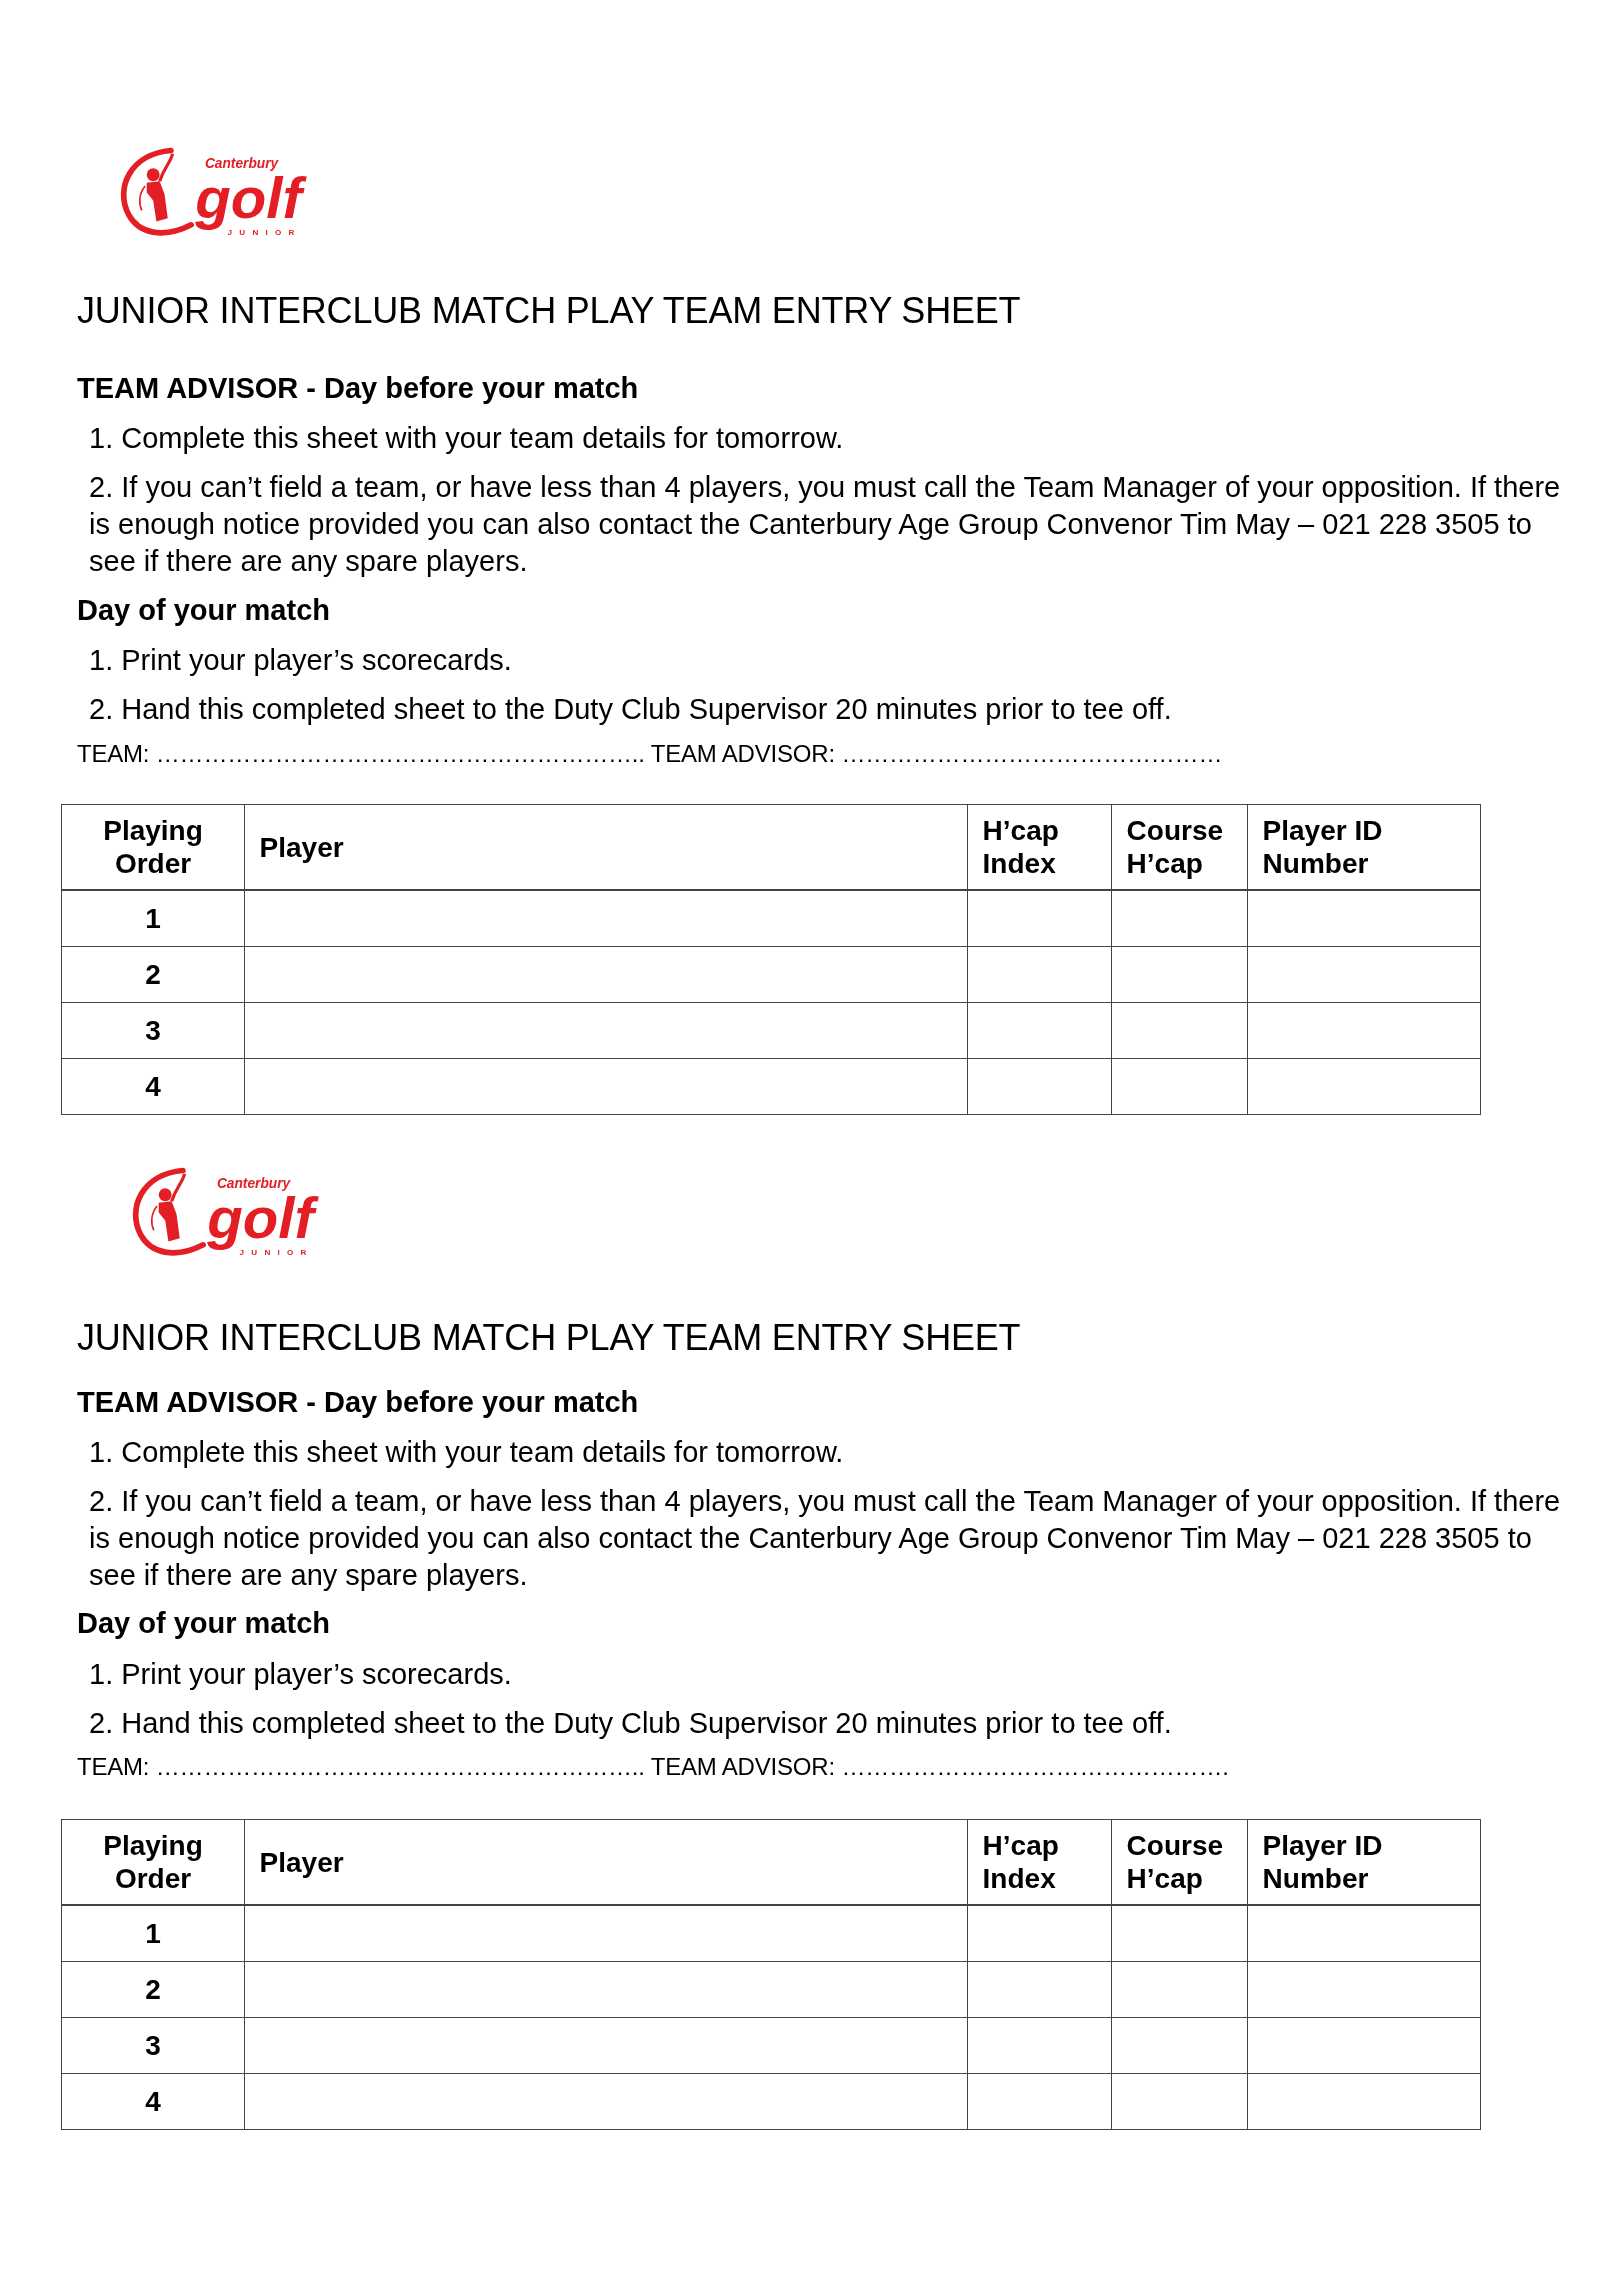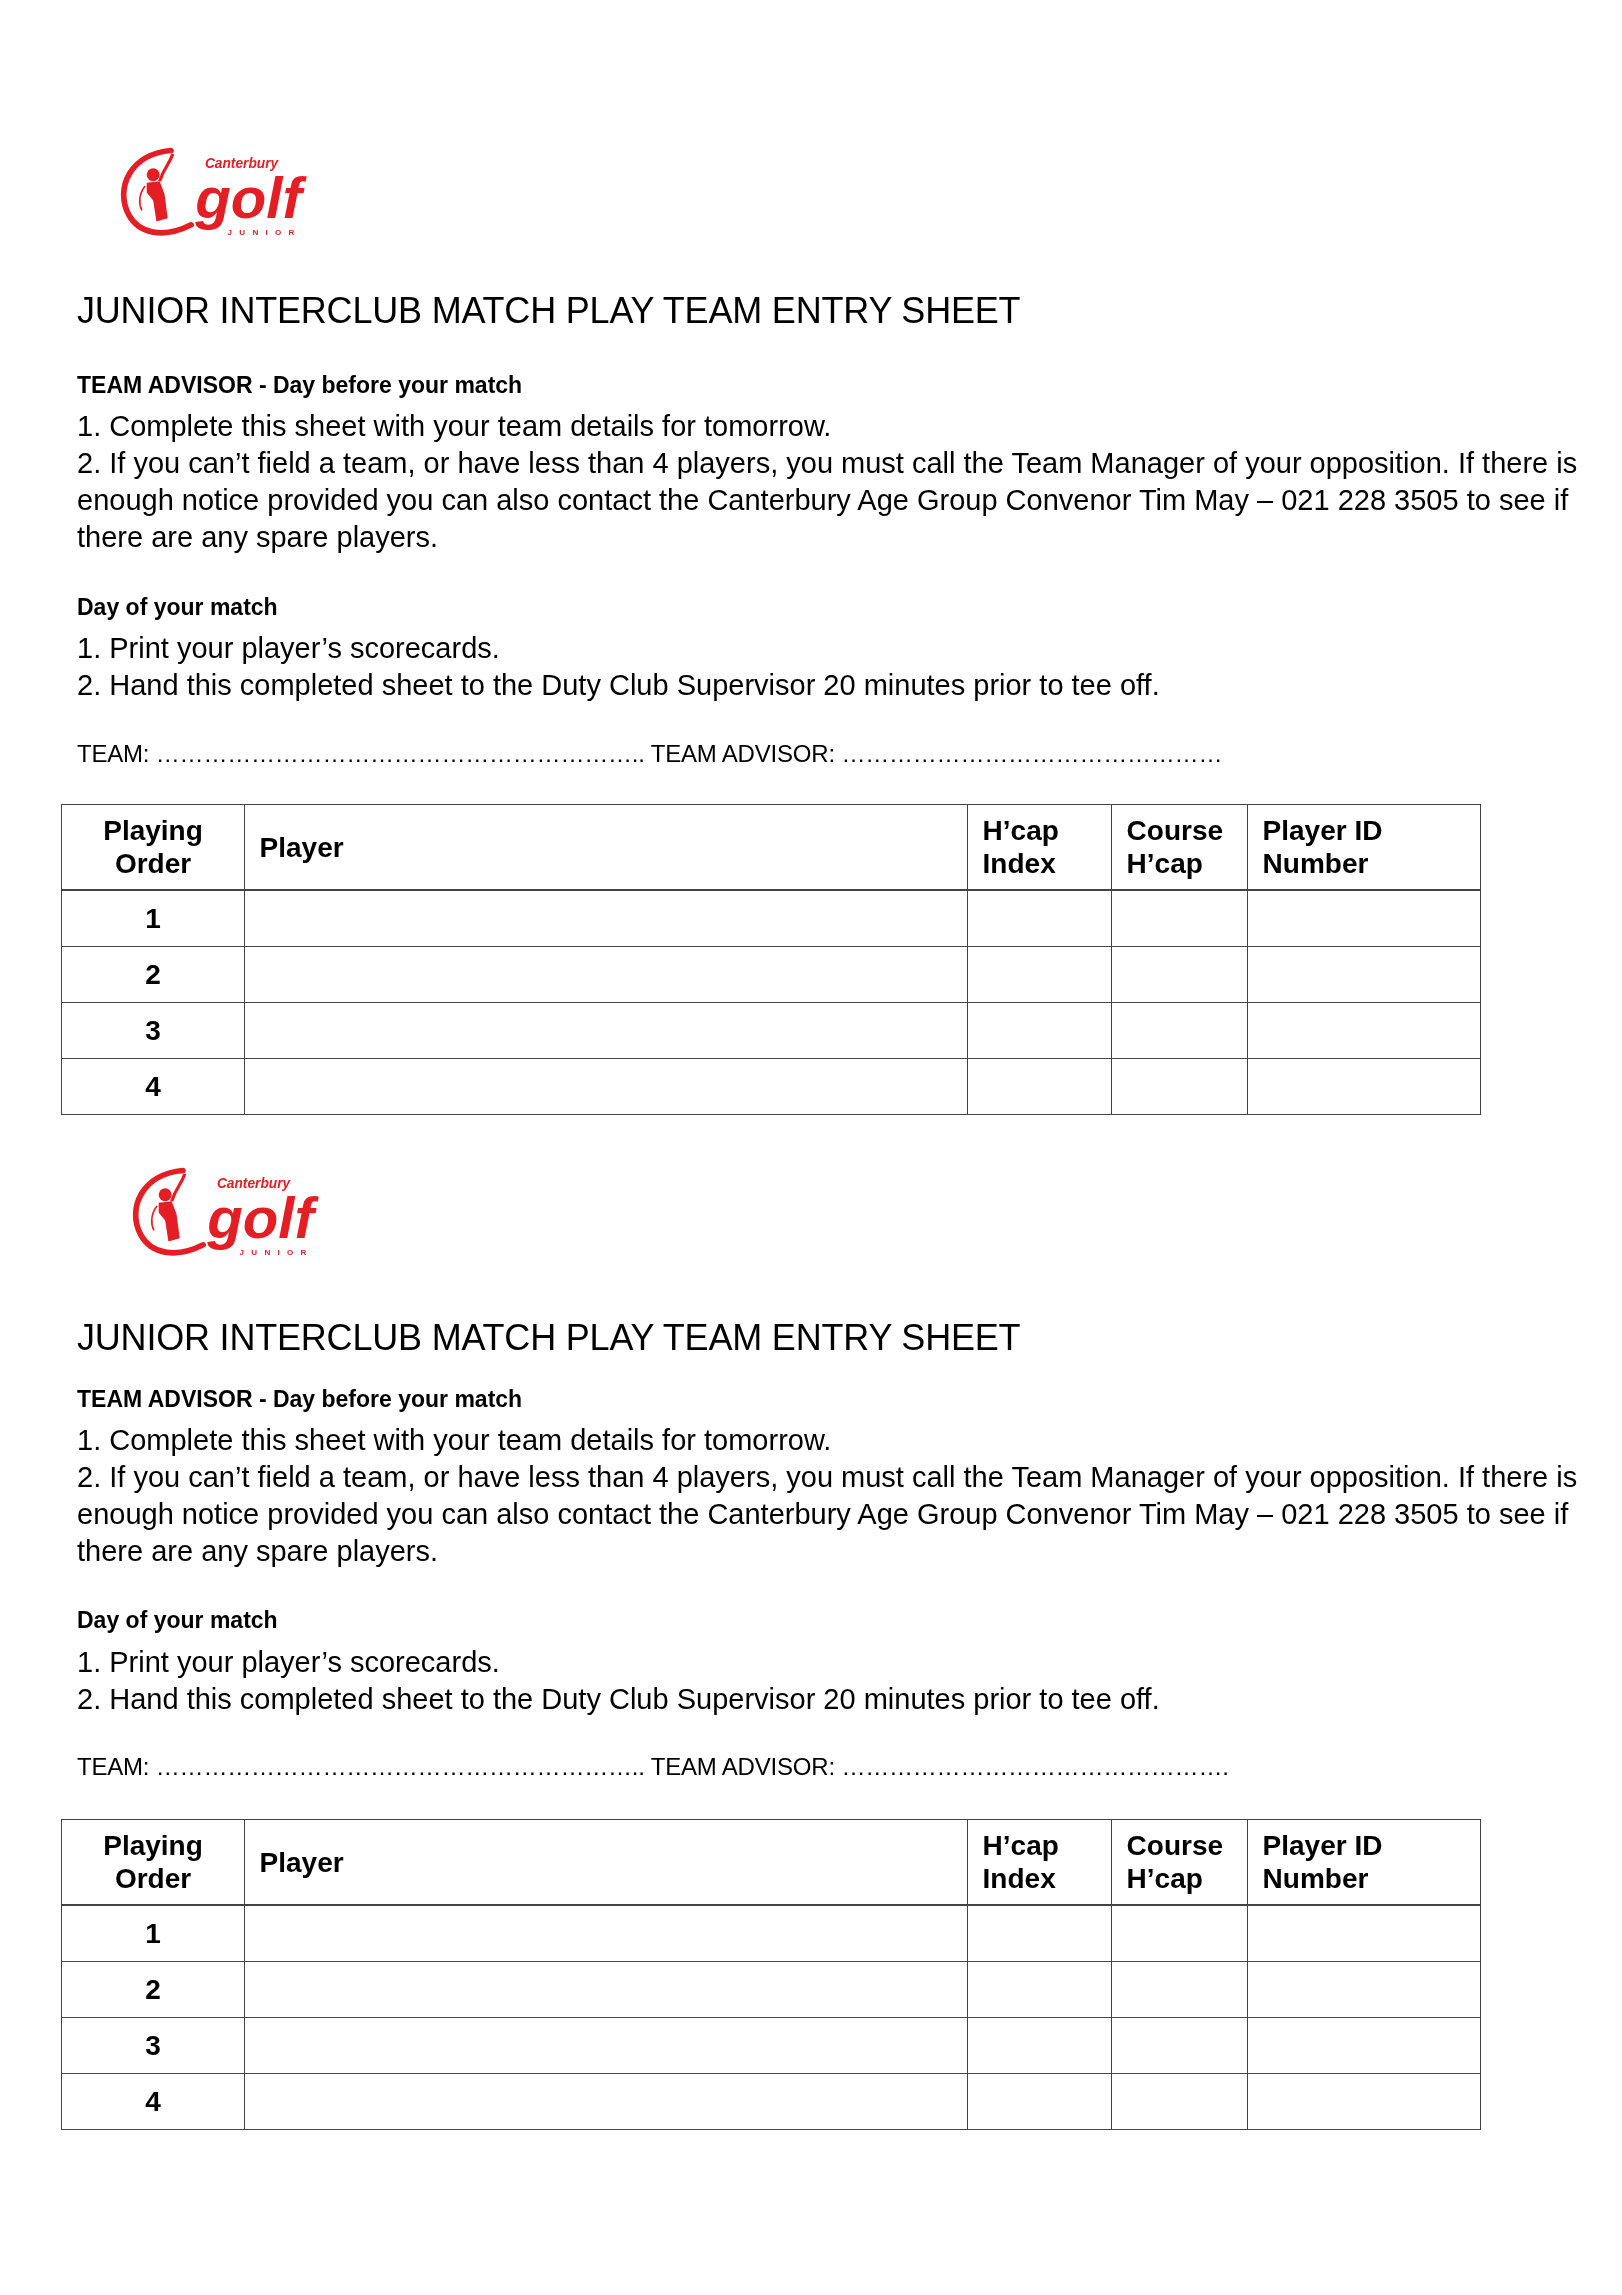--- a/index.html
+++ b/index.html
@@ -2,23 +2,23 @@
 <html style="font-size:13px"><head>
 <meta charset="utf-8">
 <style>
   html, body { margin: 0; padding: 0; background: #ffffff; }
   body { width: 1623px; height: 2295px; position: relative; overflow: hidden;
          font-family: "Liberation Sans", sans-serif; color: #000; }
   .sheet { position: absolute; left: 0; width: 1623px; }
   .logo { position: absolute; left: 114px; width: 219px; height: 97px; text-align: center; }
   .logo svg { width: 100%; height: 100%; display: block; }
   .title { position: absolute; left: 77px; font-weight: normal; font-size: 36px; letter-spacing: -0.2px; white-space: nowrap; }
-  .subhead { position: absolute; left: 77px; font-weight: bold; font-size: 23px; white-space: nowrap; }
+  .subhead { position: absolute; left: 77px; font-weight: bold; font-size: 29px; white-space: nowrap; }
   .para { position: absolute; left: 77px; width: 1509px; font-size: 29px; line-height: 37px; }
-  .para p { margin: 0; }
+  .para p { margin: 12px; }
   .teamline { position: absolute; left: 77px; font-weight: normal; font-size: 24px; white-space: nowrap; letter-spacing: -0.2px; }
   table.entry { position: absolute; left: 61px; width: 1418px; border-collapse: collapse; table-layout: fixed; }
   table.entry td, table.entry th { border: 1.6px solid #444; padding: 0; vertical-align: middle; }
   table.entry th { height: 84px; font-size: 28px; font-weight: bold; text-align: left; line-height: 33px; }
   table.entry th.c-order { text-align: center; margin-top: 24px; }
   table.entry th.pad { padding-left: 14.6px; }
   table.entry td { height: 55px; font-size: 28px; font-weight: bold; }
   table.entry td.c-order { text-align: center; }
   table.entry tr.head-row th { border-bottom: 2.4px solid #444; }
 </style>

